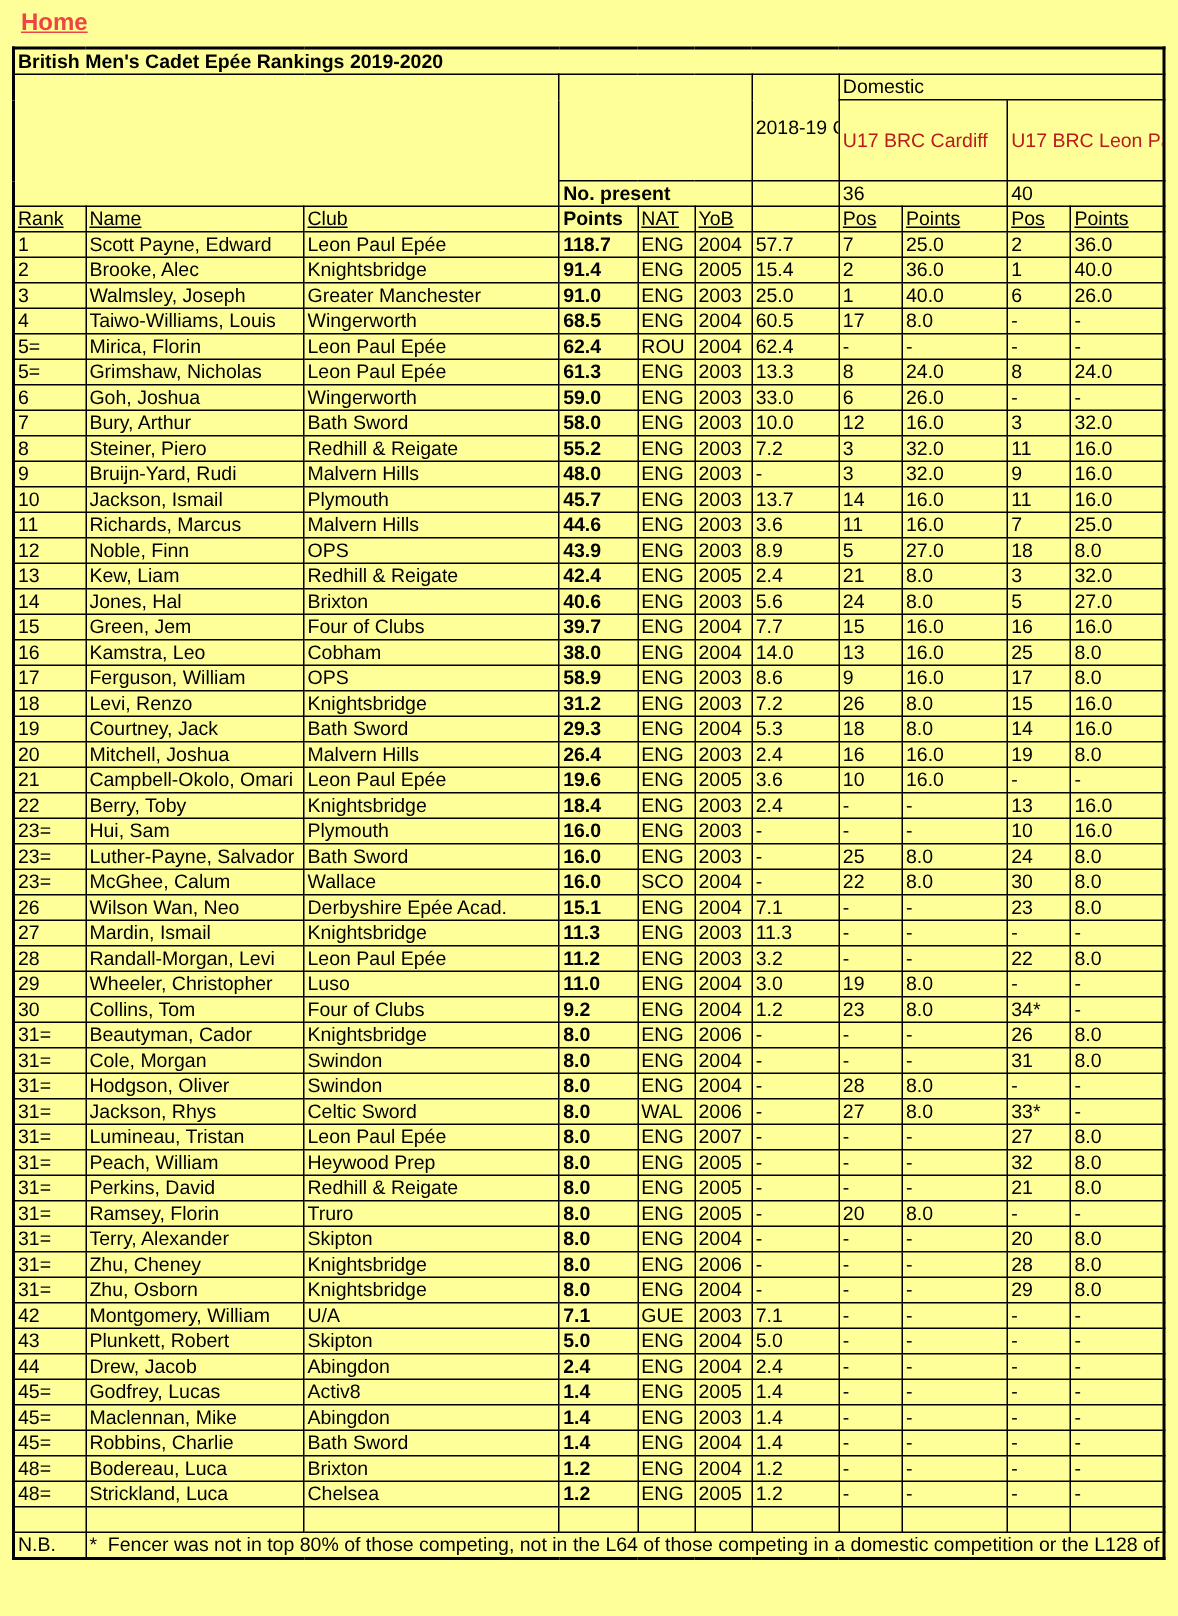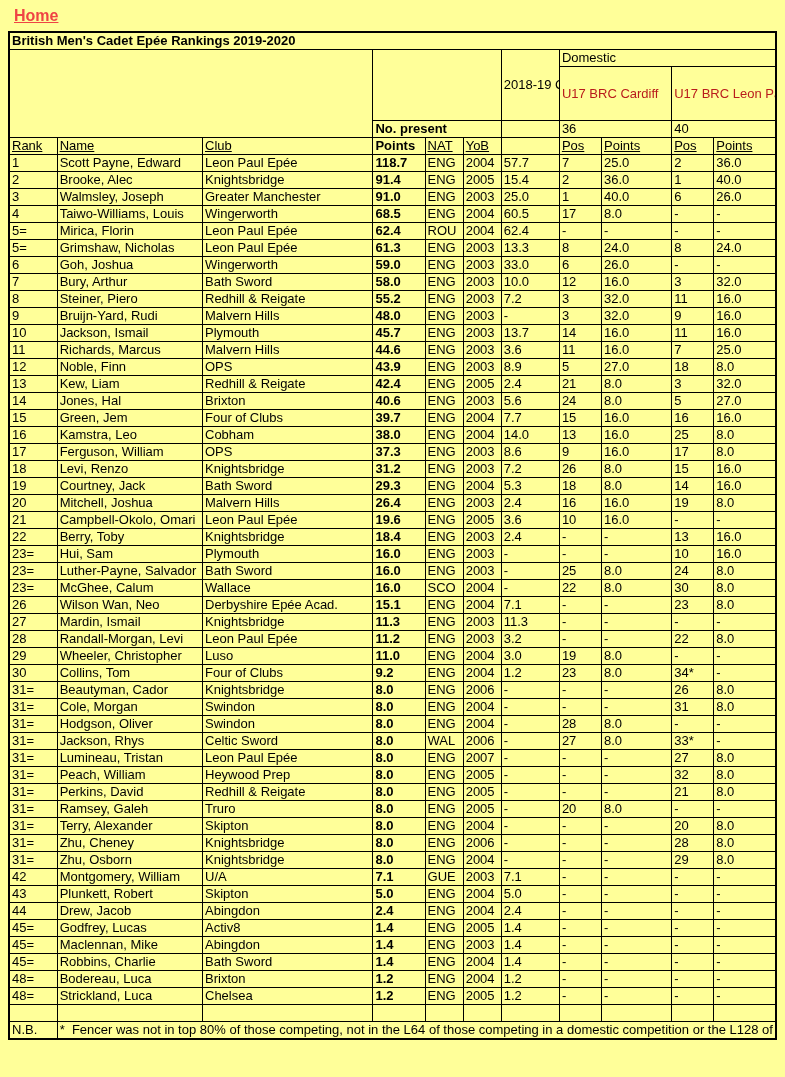--- a/index.html
+++ b/index.html
@@ -351,21 +351,21 @@
         <td class="c-carry">14.0</td>
         <td class="c-pos">13</td>
         <td class="c-dpts">16.0</td>
         <td class="c-pos2">25</td>
         <td class="c-dpts2">8.0</td>
       </tr>
       <tr style="height: 16px;">
         <td class="c-rank">17</td>
         <td class="c-name">Ferguson, William</td>
         <td class="c-club">OPS</td>
-        <td class="c-pts">37.3</td>
+        <td class="c-pts">58.9</td>
         <td class="c-nat">ENG</td>
         <td class="c-yob">2003</td>
         <td class="c-carry">8.6</td>
         <td class="c-pos">9</td>
         <td class="c-dpts">16.0</td>
         <td class="c-pos2">17</td>
         <td class="c-dpts2">8.0</td>
       </tr>
       <tr style="height: 16px;">
         <td class="c-rank">18</td>
@@ -622,21 +622,21 @@
         <td class="c-nat">ENG</td>
         <td class="c-yob">2005</td>
         <td class="c-carry">-&nbsp;</td>
         <td class="c-pos">-&nbsp;</td>
         <td class="c-dpts">-&nbsp;</td>
         <td class="c-pos2">21</td>
         <td class="c-dpts2">8.0</td>
       </tr>
       <tr style="height: 16px;">
         <td class="c-rank">31=</td>
-        <td class="c-name">Ramsey, Galeh</td>
+        <td class="c-name">Ramsey, Florin</td>
         <td class="c-club">Truro</td>
         <td class="c-pts">8.0</td>
         <td class="c-nat">ENG</td>
         <td class="c-yob">2005</td>
         <td class="c-carry">-&nbsp;</td>
         <td class="c-pos">20</td>
         <td class="c-dpts">8.0</td>
         <td class="c-pos2">-&nbsp;</td>
         <td class="c-dpts2">-&nbsp;</td>
       </tr>

